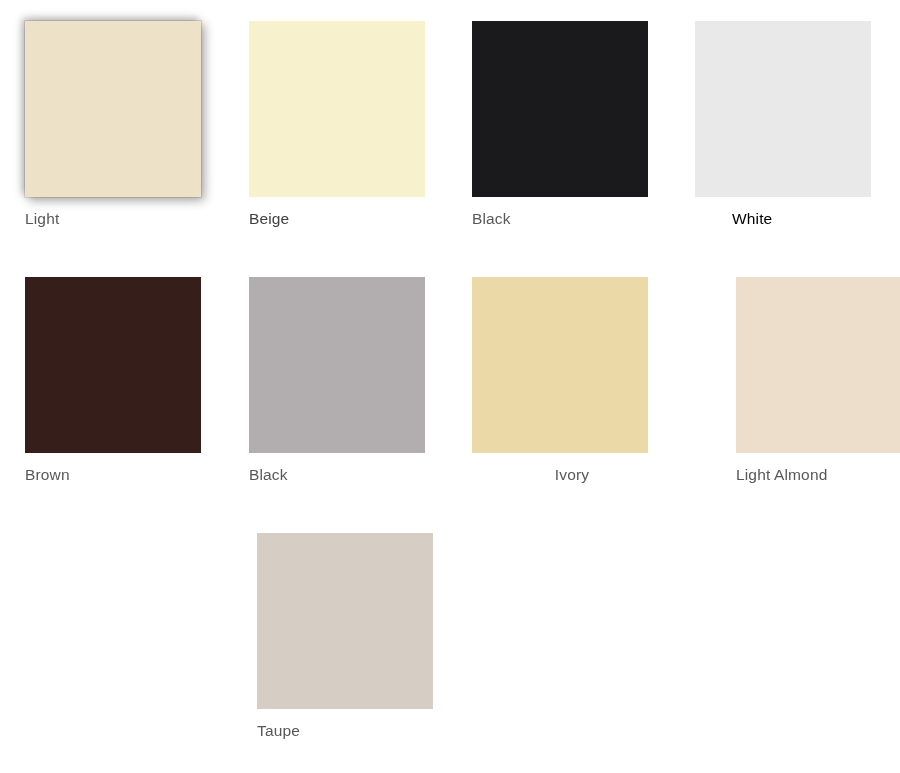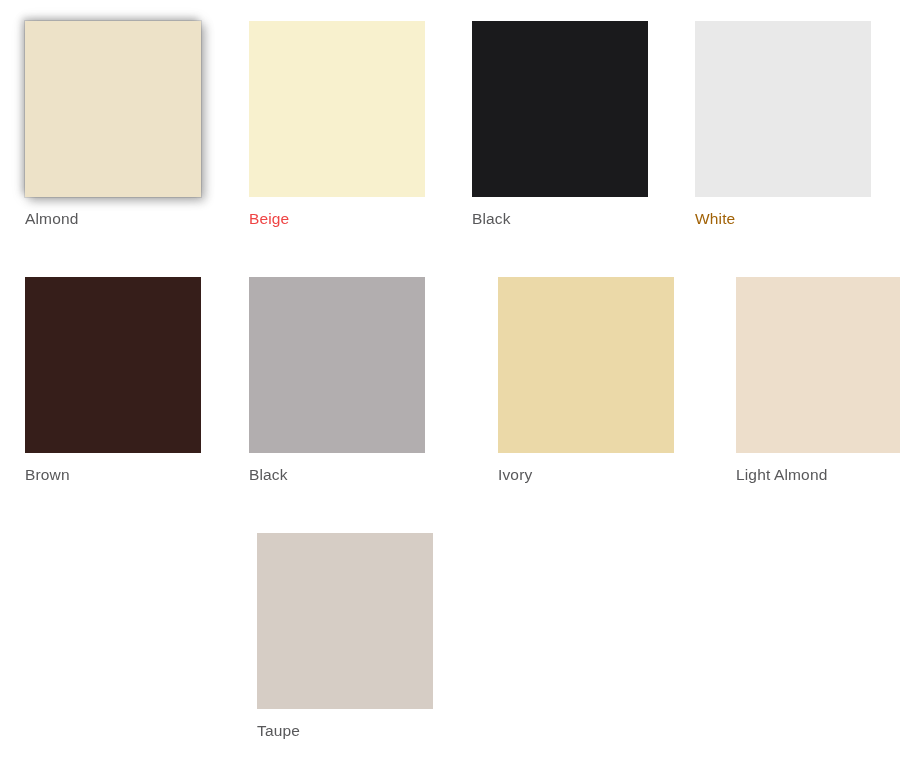--- a/index.html
+++ b/index.html
@@ -78,43 +78,43 @@
     letter-spacing: 0.15px;
     white-space: nowrap;
   }
 </style>
 </head>
 <body style="background: rgb(255, 255, 255);">
 
 <div id="swatch-grid">
     <div class="swatch-cell is-selected" style="left: 25px; top: 21px;">
       <button class="swatch-chip" aria-label="Almond" style="width: 176px; height: 176px; background-color: rgb(237, 226, 200);"></button>
-      <div class="swatch-label" style="color: rgb(88, 88, 90);">Almond</div>
+      <div class="swatch-label" style="color: rgb(88, 88, 90);">Light</div>
     </div>
     <div class="swatch-cell" style="left: 249px; top: 21px;">
       <button class="swatch-chip" aria-label="Beige" style="width: 176px; height: 176px; background-color: rgb(248, 241, 206);"></button>
-      <div class="swatch-label" style="color: #ef4444;">Beige</div>
+      <div class="swatch-label" style="color: #404040;">Beige</div>
     </div>
     <div class="swatch-cell" style="left: 472px; top: 21px;">
       <button class="swatch-chip" aria-label="Black" style="width: 176px; height: 176px; background-color: rgb(26, 26, 28);"></button>
       <div class="swatch-label" style="color: rgb(88, 88, 90);">Black</div>
     </div>
     <div class="swatch-cell" style="left: 695px; top: 21px;">
       <button class="swatch-chip" aria-label="White" style="width: 176px; height: 176px; background-color: rgb(233, 233, 233);"></button>
-      <div class="swatch-label" style="color: #a16207;">White</div>
+      <div class="swatch-label" style="color: #000000; margin-left: 37px;">White</div>
     </div>
     <div class="swatch-cell" style="left: 25px; top: 277px;">
       <button class="swatch-chip" aria-label="Brown" style="width: 176px; height: 176px; background-color: rgb(54, 30, 26);"></button>
       <div class="swatch-label" style="color: rgb(88, 88, 90);">Brown</div>
     </div>
     <div class="swatch-cell" style="left: 249px; top: 277px;">
       <button class="swatch-chip" aria-label="Gray" style="width: 176px; height: 176px; background-color: rgb(178, 174, 175);"></button>
       <div class="swatch-label" style="color: rgb(88, 88, 90);">Black</div>
     </div>
-    <div class="swatch-cell" style="left: 498px; top: 277px;">
+    <div class="swatch-cell" style="left: 472px; top: 277px; text-align: center;">
       <button class="swatch-chip" aria-label="Ivory" style="width: 176px; height: 176px; background-color: rgb(235, 217, 168);"></button>
       <div class="swatch-label" style="color: rgb(88, 88, 90);">Ivory</div>
     </div>
     <div class="swatch-cell" style="left: 736px; top: 277px;">
       <button class="swatch-chip" aria-label="Light Almond" style="width: 176px; height: 176px; background-color: rgb(237, 222, 203);"></button>
       <div class="swatch-label" style="color: rgb(88, 88, 90);">Light Almond</div>
     </div>
     <div class="swatch-cell" style="left: 249px; top: 533px; margin-left: 8px;">
       <button class="swatch-chip" aria-label="Taupe" style="width: 176px; height: 176px; background-color: rgb(214, 205, 197);"></button>
       <div class="swatch-label" style="color: rgb(88, 88, 90);">Taupe</div>

